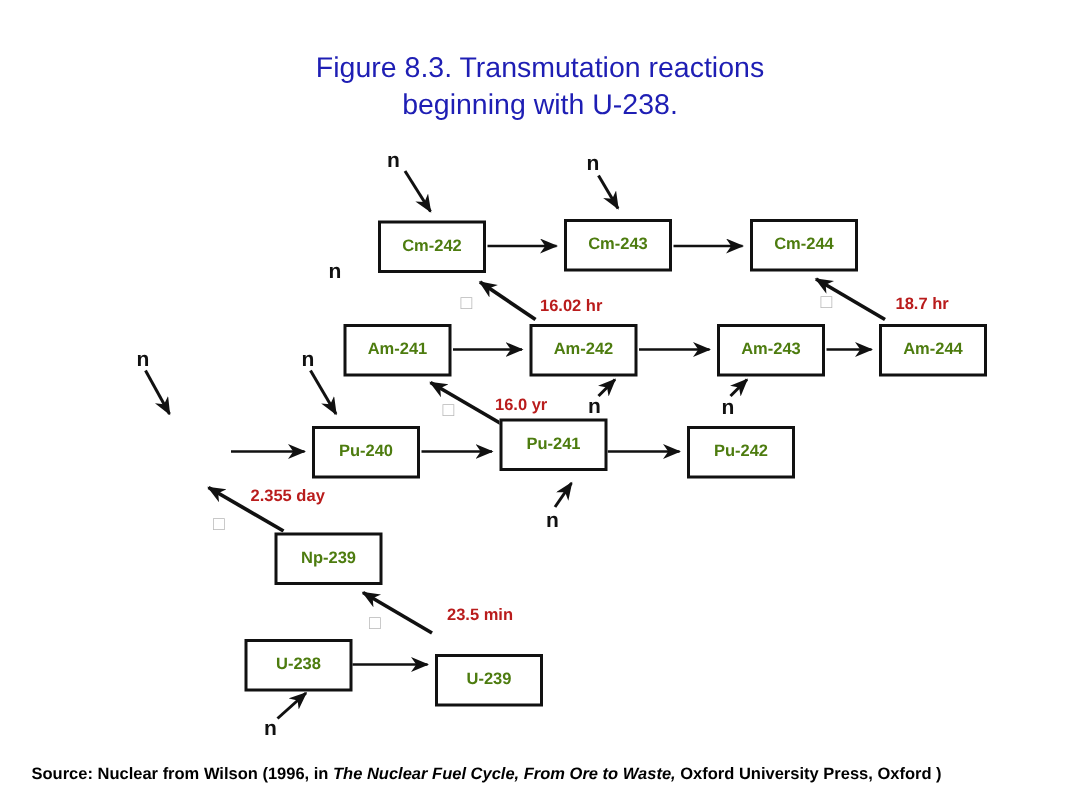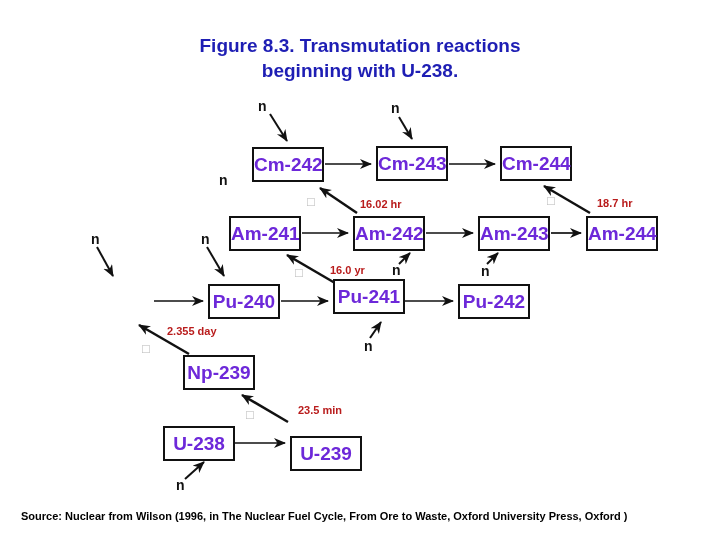--- a/index.html
+++ b/index.html
@@ -2,43 +2,43 @@
 <html><head>
 <meta charset="utf-8">
 <style>
   html,body{margin:0;padding:0;background:#ffffff;}
   #page{
     position:relative;width:720px;height:540px;background:#ffffff;overflow:hidden;
     font-family:"Liberation Sans",sans-serif;
   }
   #title{
     position:absolute;left:0;top:33px;width:720px;text-align:center;
-    color:#1e1eb4;font-weight:bold;font-size:19px;line-height:25px;
+    color:#1e1eb4;font-weight:normal;font-size:19px;line-height:25px;
   }
   #arrows{position:absolute;left:0;top:0;width:720px;height:540px;}
   .node{
     position:absolute;width:72px;height:35px;box-sizing:border-box;
     border:2px solid #111;background:#ffffff;
-    font-weight:bold;font-size:19px;color:#6d28d9;
+    font-weight:bold;font-size:11px;color:#4d7c0f;
     text-align:center;line-height:31px;white-space:nowrap;
   }
   .nlab{
     position:absolute;font-weight:bold;font-size:14px;color:#111;line-height:14px;
   }
   .hl{
     position:absolute;font-weight:bold;font-size:11px;color:#b91c1c;line-height:14px;white-space:nowrap;
   }
   .beta{
     position:absolute;font-size:13px;color:#b8b8b8;line-height:13px;
   }
   #source{
     position:absolute;left:21px;top:509px;width:690px;
     font-weight:bold;font-size:11px;color:#000;line-height:14px;white-space:nowrap;
   }
-  #source .it{}
+  #source .it{font-style:italic;}
 </style>
 </head>
 <body>
 
 <div id="page">
 
   <div id="title">
     <div>Figure 8.3. Transmutation reactions</div>
     <div>beginning with U-238.</div>
   </div>

